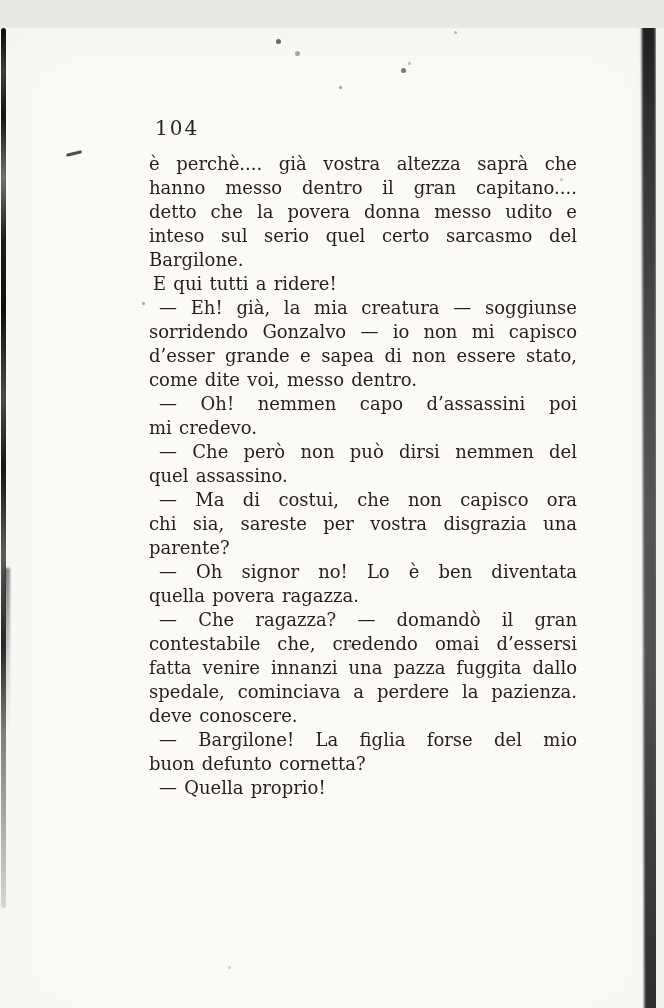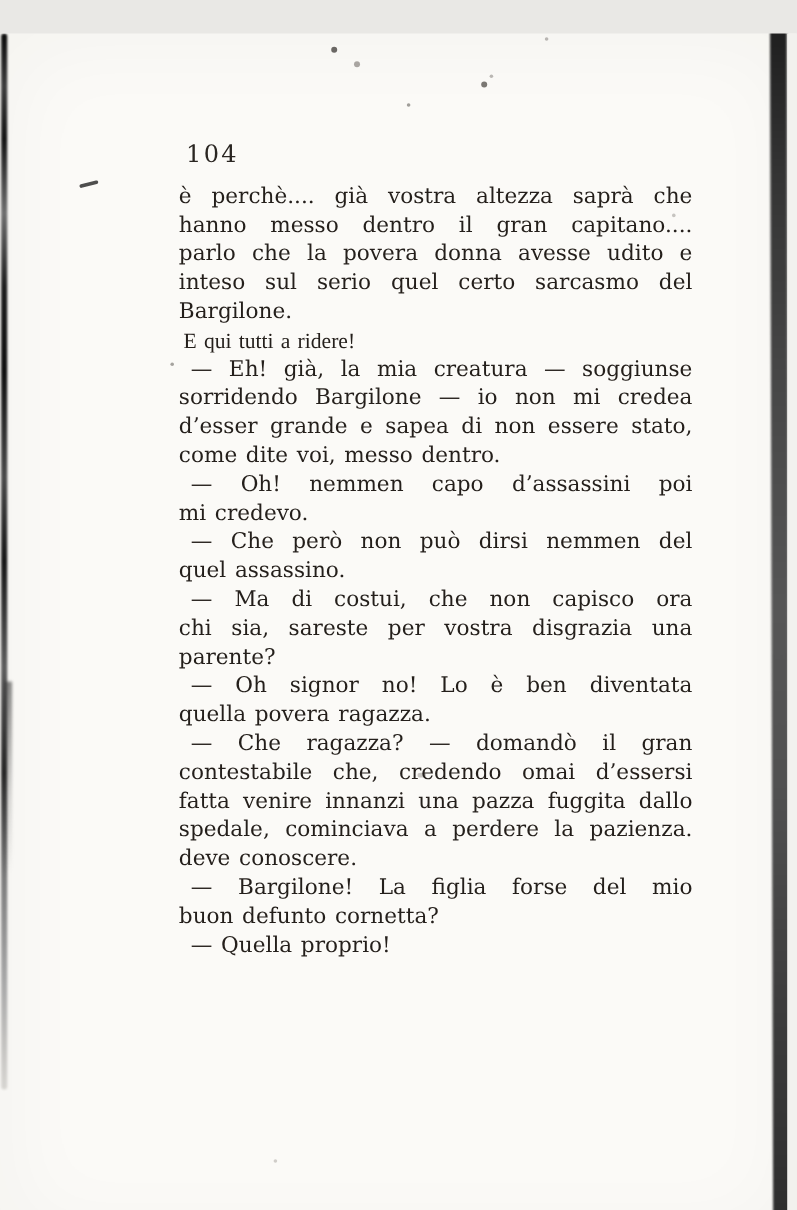--- a/index.html
+++ b/index.html
@@ -79,21 +79,21 @@
     color: #241f1b;
     word-spacing: 1.5px;
   }
   .line {
     text-align: justify;
     text-align-last: justify;
     height: 24px;
     white-space: normal;
   }
   .line.nofill { text-align-last: left; }
-  .line.ind-small { text-indent: 4px; font-family: Liberation Serif, serif; }
+  .line.ind-small { text-indent: 4px; }
   .line.ind-dash  { text-indent: 10px; }
   
   .margin-mark {
     position: absolute;
     left: 66px;
     top: 124px;
     width: 16px;
     height: 2.6px;
     background: #2f2f2f;
     border-radius: 2px;
@@ -136,26 +136,26 @@
   <div class="speck s7"></div>
   <div class="speck s8"></div>
   <div class="speck s9"></div>
   <div class="speck s10"></div>
 
   <div class="page-number">104</div>
 
   <div class="text-block">
       <div class="line fill ind-none">è perchè.... già vostra altezza saprà che</div>
       <div class="line fill ind-none">hanno messo dentro il gran capitano....</div>
-      <div class="line fill ind-none">parlo che la povera donna avesse udito e</div>
+      <div class="line fill ind-none">detto che la povera donna messo udito e</div>
       <div class="line fill ind-none">inteso sul serio quel certo sarcasmo del</div>
       <div class="line nofill ind-none">Bargilone.</div>
       <div class="line nofill ind-small">E qui tutti a ridere!</div>
       <div class="line fill ind-dash">— Eh! già, la mia creatura — soggiunse</div>
-      <div class="line fill ind-none">sorridendo Bargilone — io non mi credea</div>
+      <div class="line fill ind-none">sorridendo Gonzalvo — io non mi capisco</div>
       <div class="line fill ind-none">d’esser grande e sapea di non essere stato,</div>
       <div class="line nofill ind-none">come dite voi, messo dentro.</div>
       <div class="line fill ind-dash">— Oh! nemmen capo d’assassini poi</div>
       <div class="line nofill ind-none">mi credevo.</div>
       <div class="line fill ind-dash">— Che però non può dirsi nemmen del</div>
       <div class="line nofill ind-none">quel assassino.</div>
       <div class="line fill ind-dash">— Ma di costui, che non capisco ora</div>
       <div class="line fill ind-none">chi sia, sareste per vostra disgrazia una</div>
       <div class="line nofill ind-none">parente?</div>
       <div class="line fill ind-dash">— Oh signor no! Lo è ben diventata</div>

